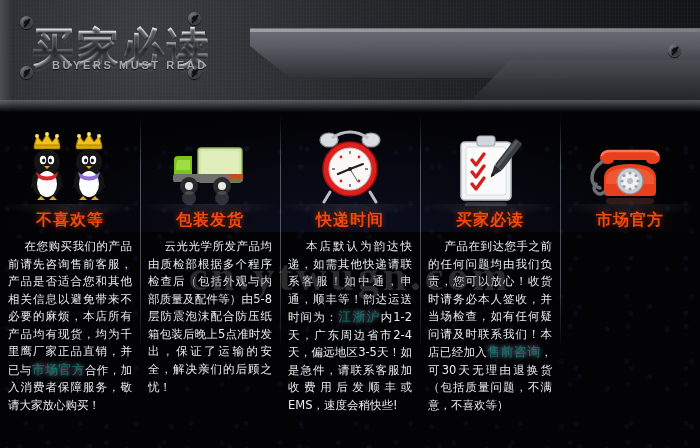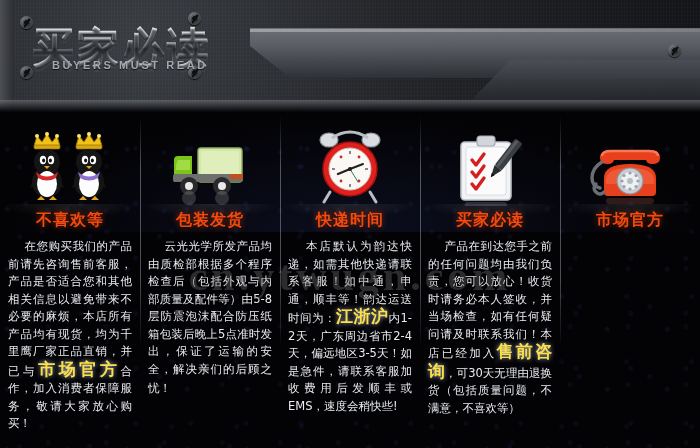--- a/index.html
+++ b/index.html
@@ -109,21 +109,21 @@
   }
   .body-txt{
     position:absolute;left:8px;top:126px;width:124px;
     font-size:11.5px;line-height:17.5px;color:#e9ecf2;
     text-align:justify;text-justify:inter-ideograph;
     font-family:"DejaVu Sans","Liberation Sans",sans-serif;
     text-shadow:0 1px 1px rgba(0,0,0,.95);
   }
   .body-txt .ind{display:inline-block;width:16px;}
   .hl{
-    color:#fde047;font-weight:bold;font-size:17px;
+    color:#0f766e;font-weight:normal;font-size:13px;
     text-shadow:0 0 5px rgba(200,215,255,.8),0 1px 1px #000;
   }
 
   
   .hexbg{
     position:absolute;left:0;top:112px;width:700px;height:336px;pointer-events:none;
     background-image:
       radial-gradient(circle at 12% 62%, rgba(60,70,150,.16) 0 2px, rgba(0,0,0,0) 3px),
       radial-gradient(circle at 28% 78%, rgba(60,70,150,.14) 0 2px, rgba(0,0,0,0) 3px),
       radial-gradient(circle at 47% 66%, rgba(60,70,150,.14) 0 2px, rgba(0,0,0,0) 3px),

